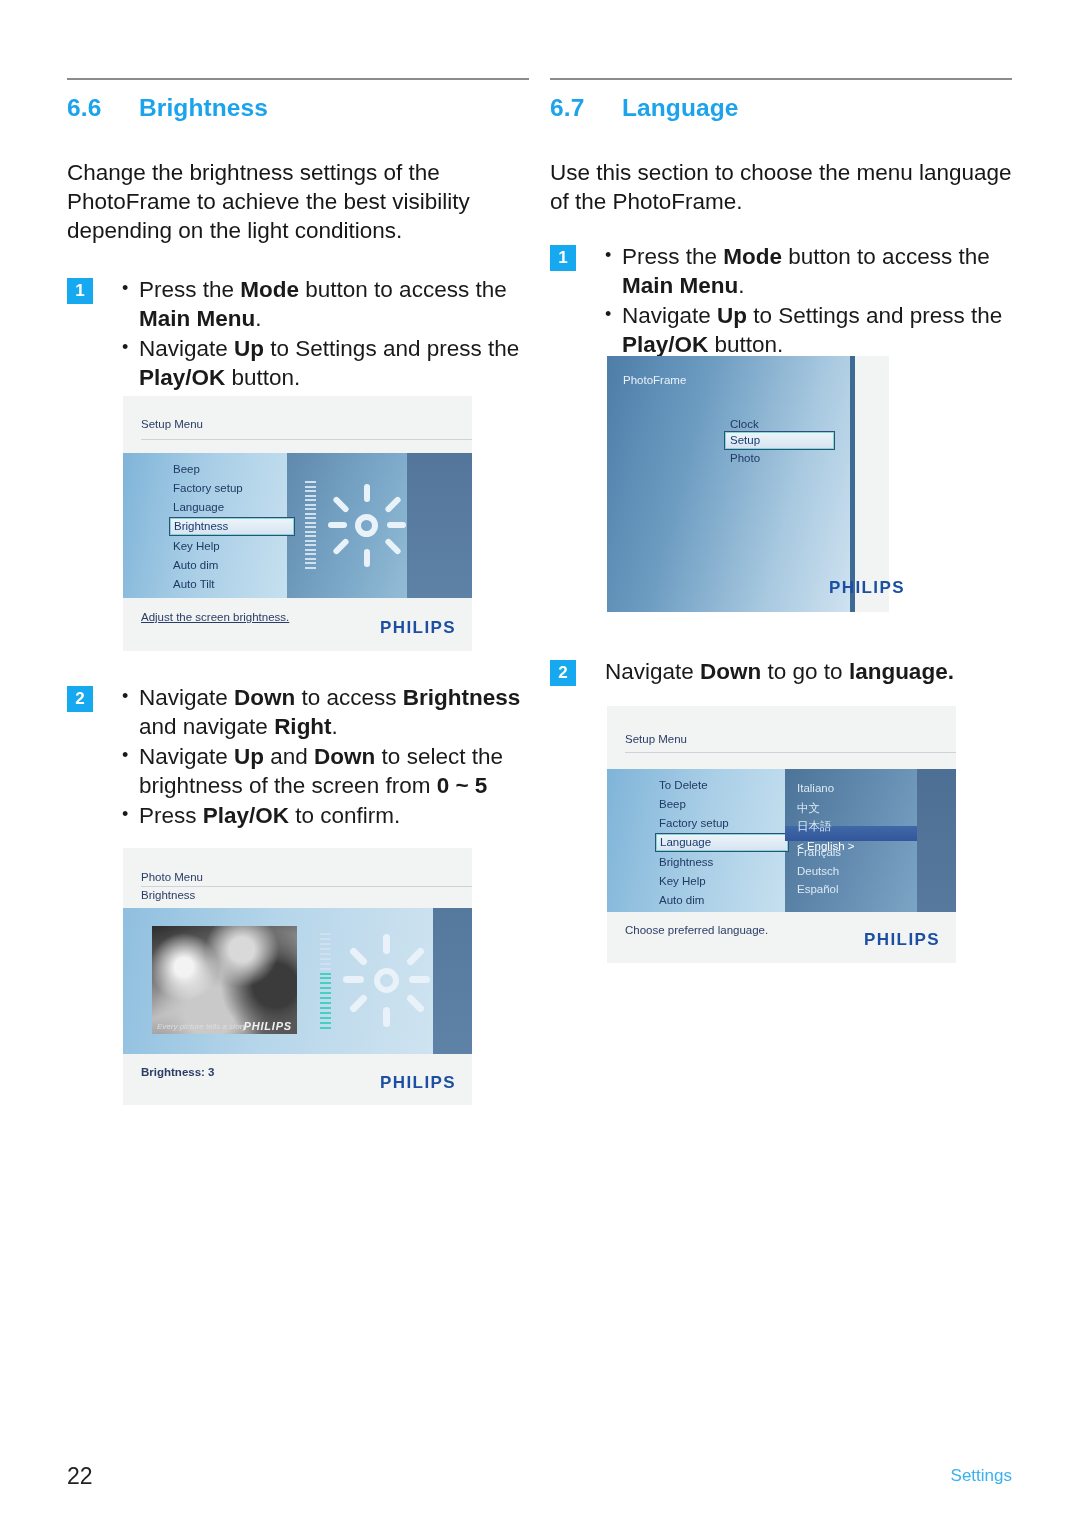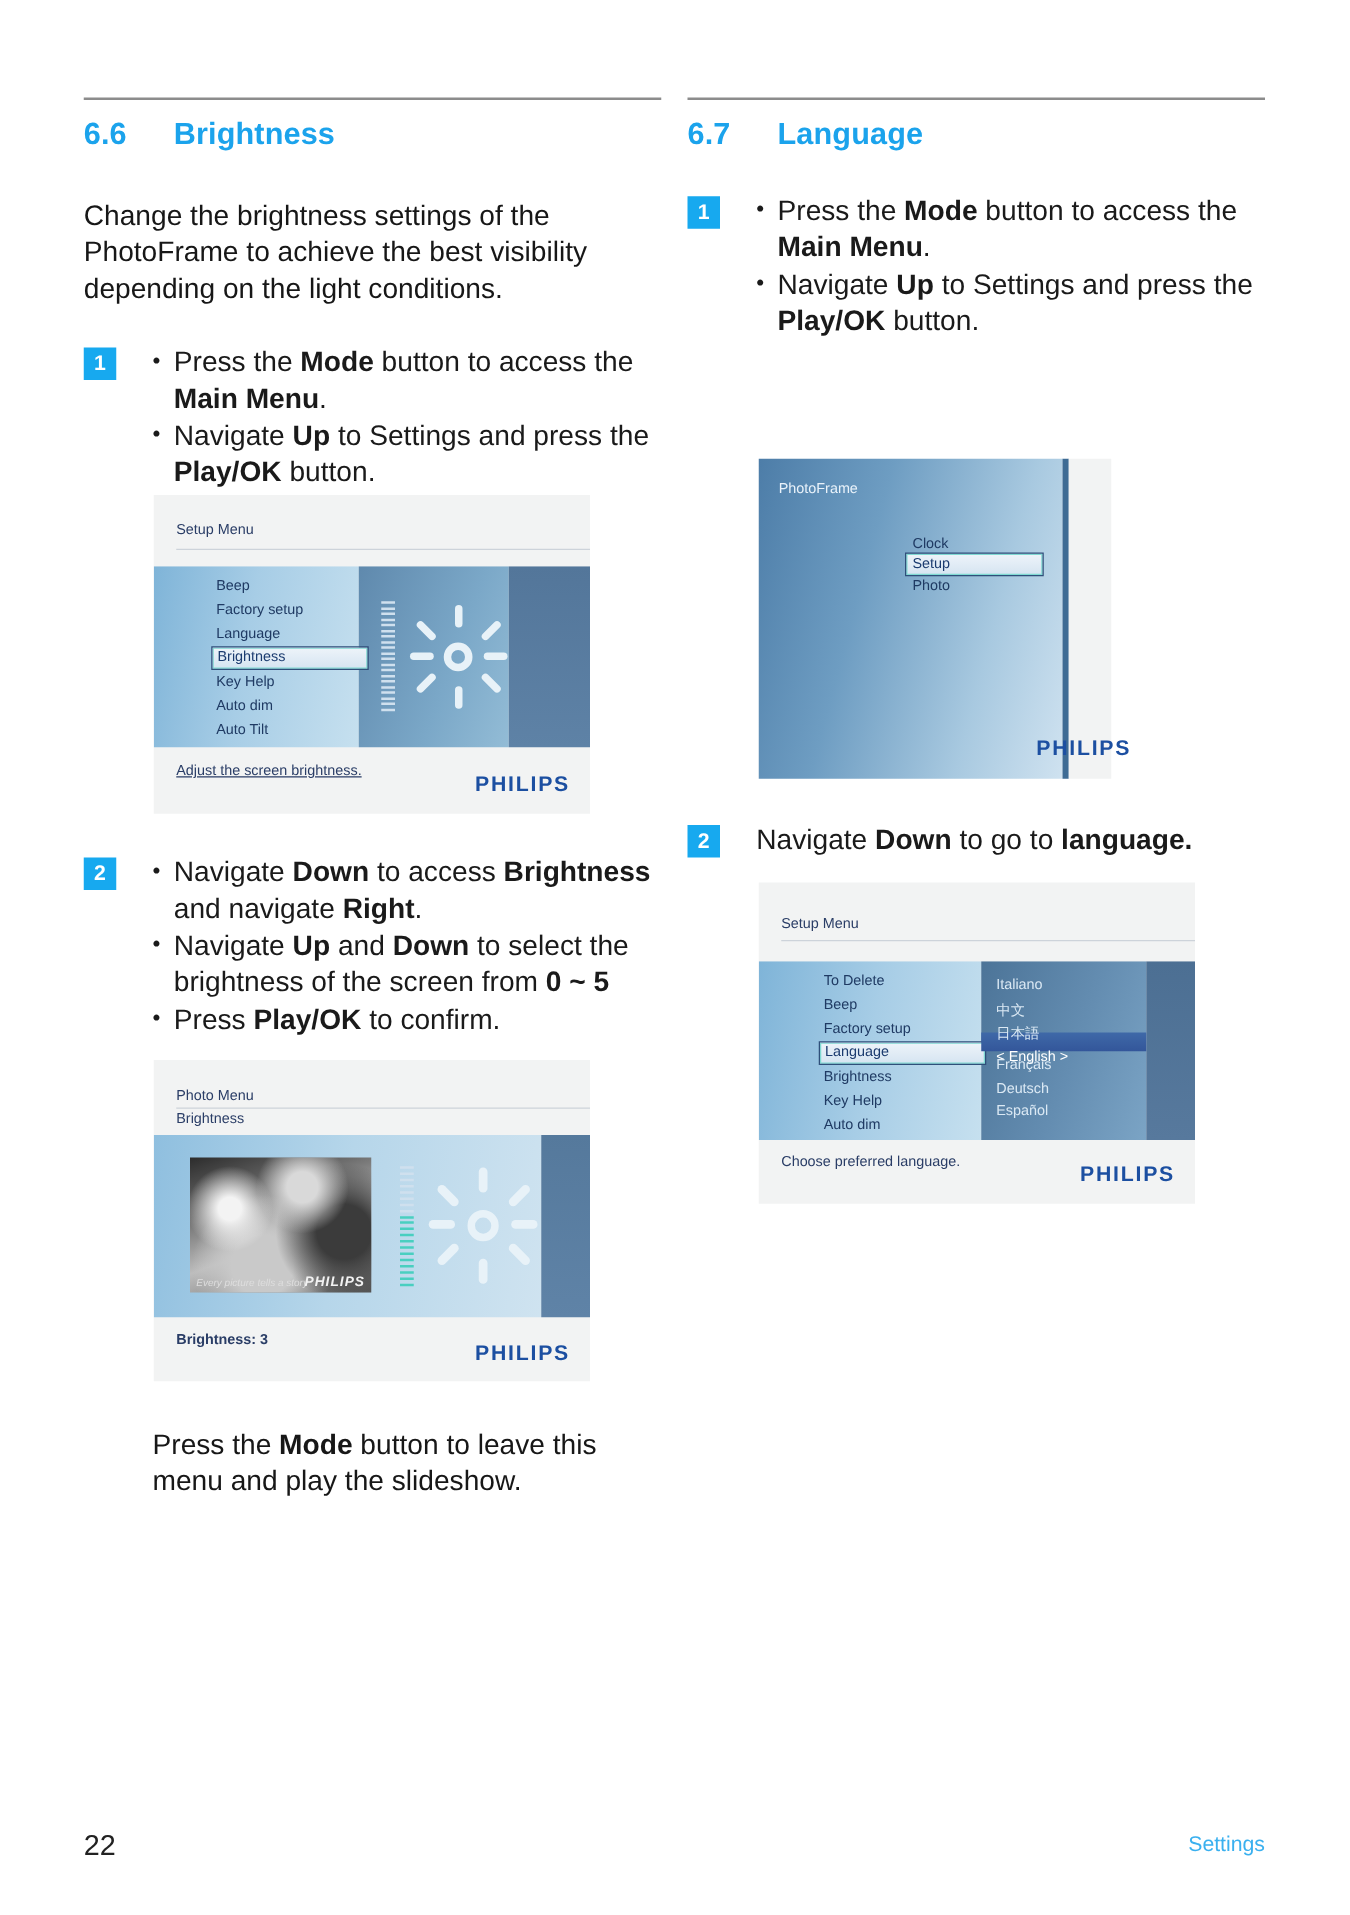--- a/index.html
+++ b/index.html
@@ -352,41 +352,39 @@
           <div class="ray" style="left:17px; top:63px; width:7px; height:21px; transform:rotate(45deg);"></div>
           <div class="ray" style="left:74px; top:63px; width:7px; height:21px; transform:rotate(-45deg);"></div>
         </div>
       </div>
 
       <div class="caption" style="left:18px; top:218px;font-weight:bold;">Brightness: 3</div>
       <div class="philips" style="right:16px; top:225px;">PHILIPS</div>
     </div>
   </div>
 
-  <div class="col col-left" style="top:1141px;">
-    <div class="para plain-step" style="margin-top:0;"><span>Press the </span><b>Mode</b><span> button to leave this menu and play the slideshow.</span></div>
-  </div>
 
   <div class="col col-right">
     <div class="rule"></div>
     <div class="heading">
       <span class="num">6.7</span>
       <span class="ttl">Language</span>
     </div>
+    <div class="para">Use this section to choose the menu language of the PhotoFrame.</div>
 
     <div class="step" style="margin-top:26px;">
       <span class="badge">1</span>
       <ul class="bullets">
         <li><span>Press the </span><b>Mode</b><span> button to access the </span><b>Main Menu</b><span>.</span></li>
         <li><span>Navigate </span><b>Up</b><span> to Settings and press the </span><b>Play/OK</b><span> button.</span></li>
       </ul>
     </div>
   </div>
 
-  <div class="shot" style="left:607px; top:367px; width:282px; height:256px; background:transparent;">
+  <div class="shot" style="left:607px; top:356px; width:282px; height:256px; background:transparent;">
     <div class="shot-head">
       <div style="position:absolute;left:0;top:0;width:243px;height:256px;background:linear-gradient(105deg,#4d7da8 0%,#6e9dc2 35%,#a8c9e0 72%,#cfe2f0 100%);"></div>
       <div style="position:absolute;left:243px;top:0;width:5px;height:256px;background:#3e6b94;"></div>
       <div style="position:absolute;left:248px;top:0;width:34px;height:256px;background:#f2f3f3;"></div>
 
       <div class="shot-title" style="left:16px; top:18px; color:#e9f2fa;">PhotoFrame</div>
 
       <div class="menu-item" style="left:123px; top:62px; color:#1f3a63;">Clock</div>
       <div class="menu-item sel-box" style="left:117px; top:75px; width:104px; height:17px; line-height:17px; padding-left:5px;">Setup</div>
       <div class="menu-item" style="left:123px; top:96px; color:#1f3a63;">Photo</div>

